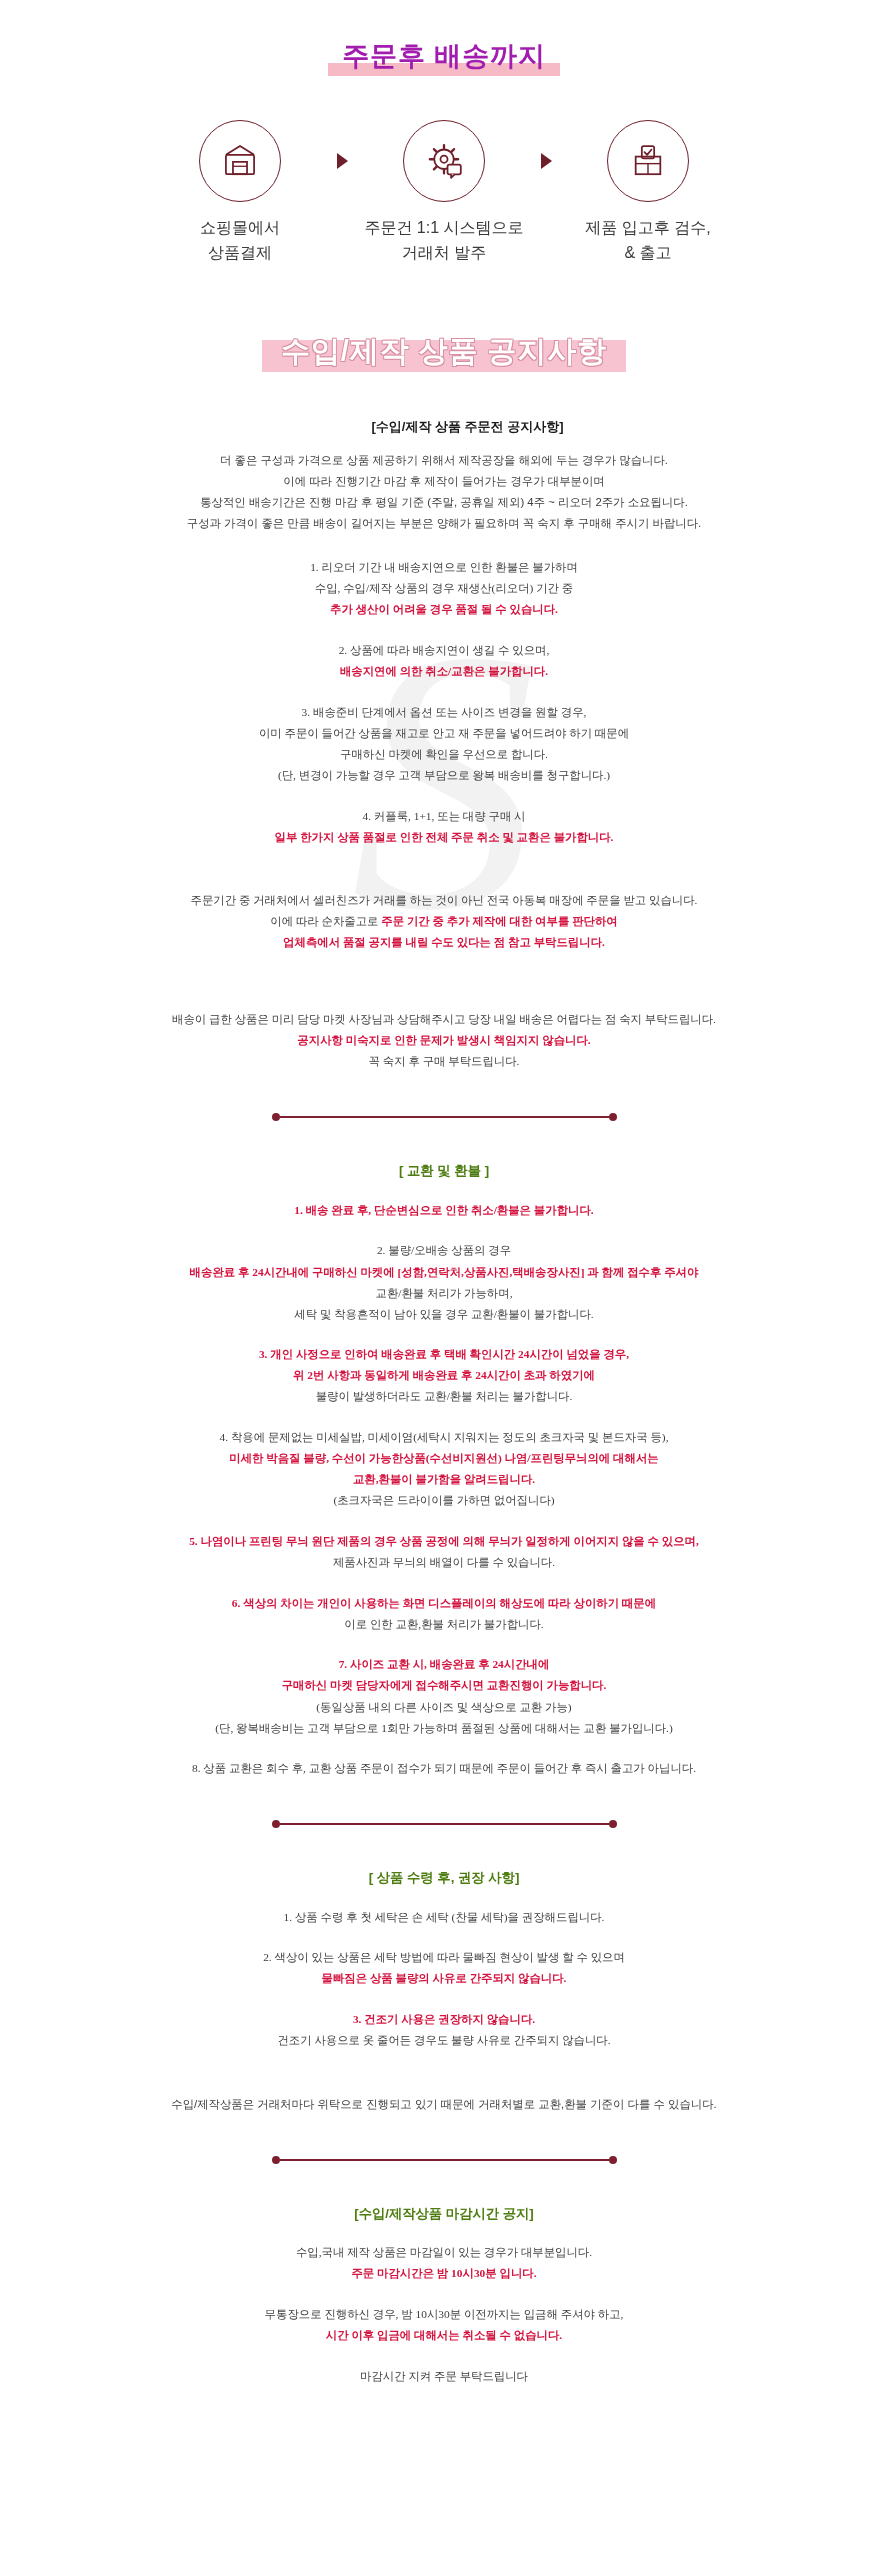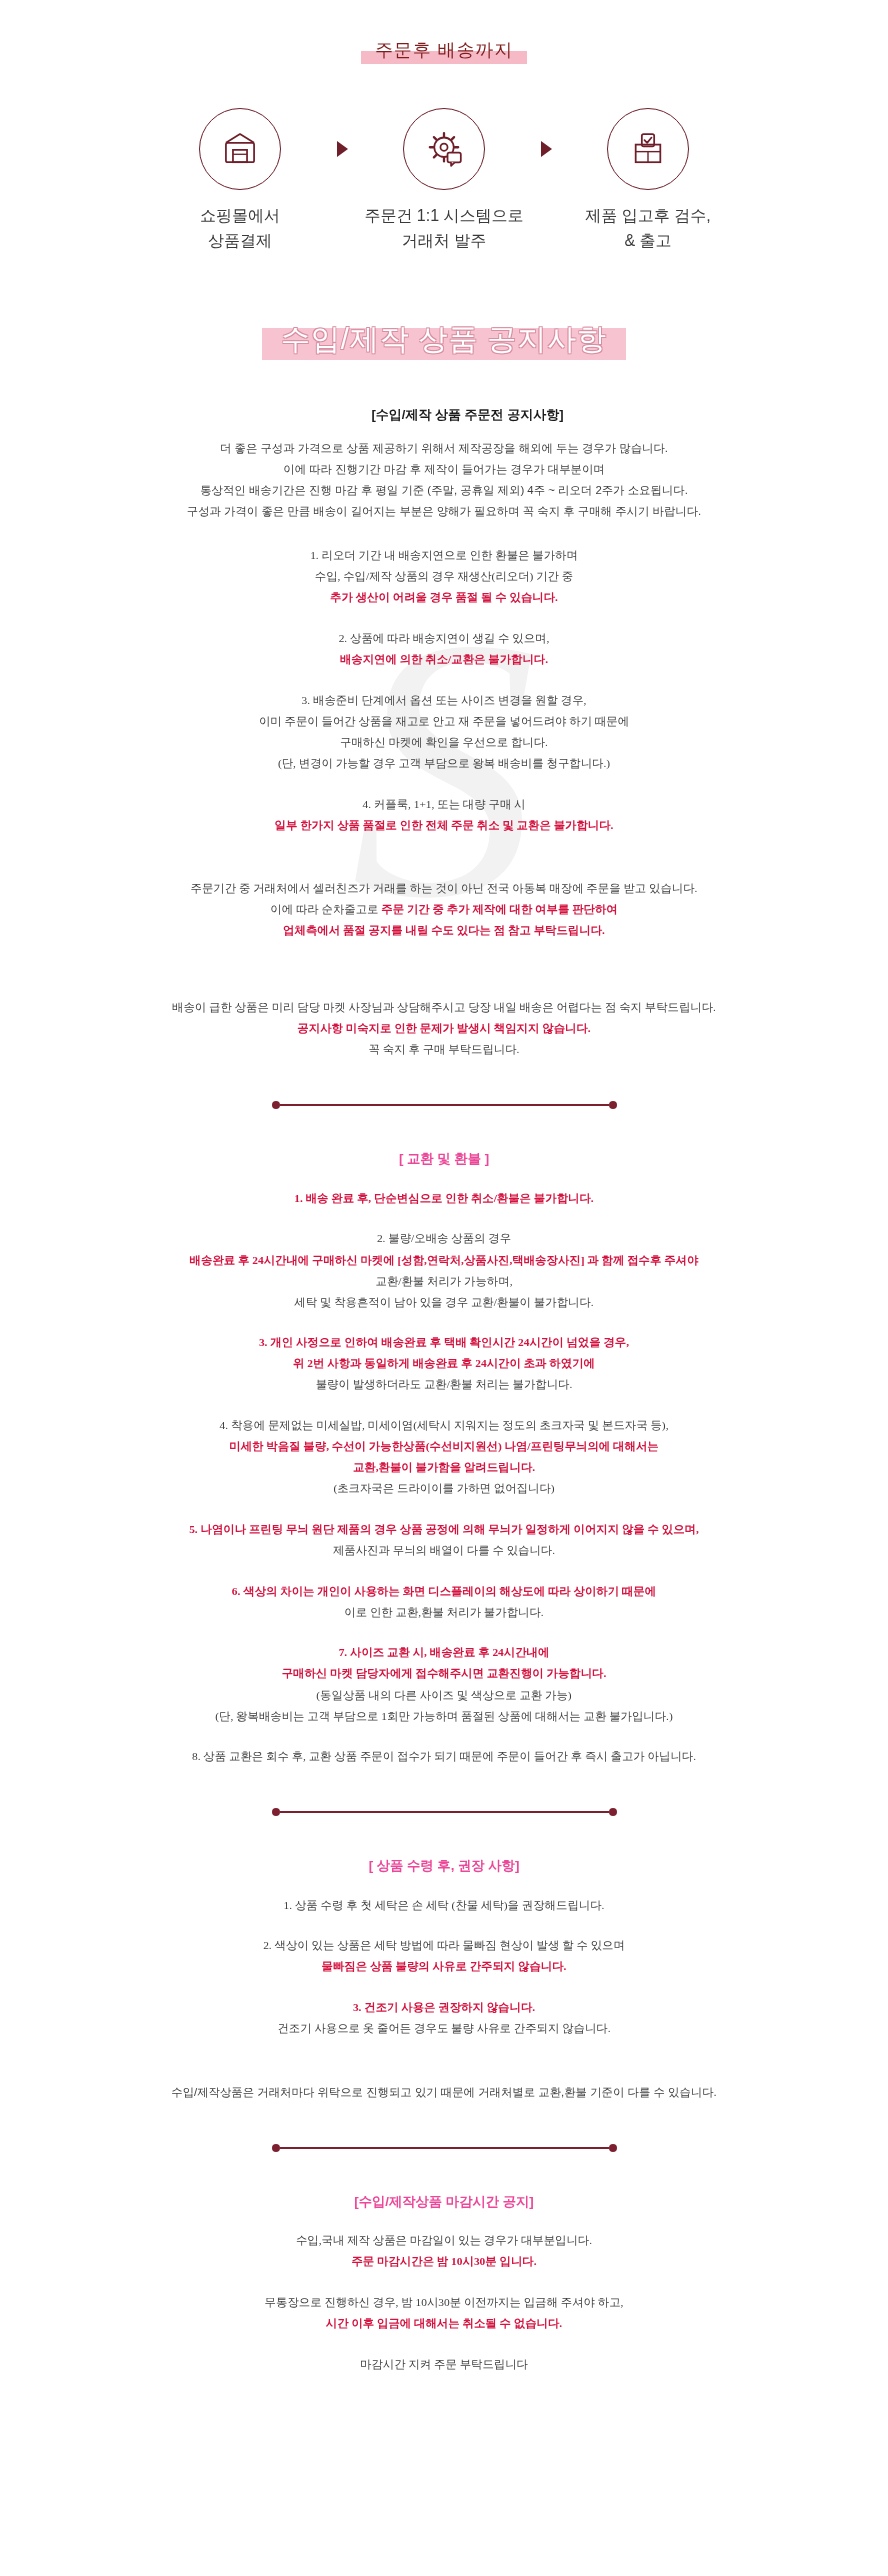--- a/index.html
+++ b/index.html
@@ -27,24 +27,24 @@
     text-align: center;
   }
   .flow-title-wrap {
     display: flex;
     justify-content: center;
     margin-bottom: 43px;
   }
   .flow-title {
     display: inline-block;
     position: relative;
-    font-size: 18px;
-    font-weight: normal;
+    font-size: 27px;
+    font-weight: bold;
     letter-spacing: 0.9px;
-    color: #7f1d1d;
+    color: #a21caf;
     padding: 1.8px 14px 3.6px 14px;
   }
   .flow-title .hl {
     position: absolute;
     left: 0; right: 0;
     bottom: 1.8px;
     height: 12.4px;
     background: #f6b9c6;
     z-index: 0;
   }
@@ -102,21 +102,21 @@
   }
   .notice-title-wrap {
     display: flex;
     justify-content: center;
     margin-bottom: 41px;
   }
   .notice-title {
     position: relative;
     display: inline-block;
     font-size: 29px;
-    font-weight: normal;
+    font-weight: bold;
     color: #ffffff;
     padding: 3.6px 19.5px 5.3px 19.5px;
     letter-spacing: 0.9px;
     text-shadow: 0.9px 0.9px 0 #d98fa3, -0.9px 0.9px 0 #d98fa3, 0.9px -0.9px 0 #d98fa3, -0.9px -0.9px 0 #d98fa3;
     text-align: center;
   }
   .notice-title .hl {
     position: absolute;
     left: 0; right: 0;
     top: 12.4px;
@@ -181,21 +181,21 @@
   }
   .divider .bar {
     width: 329px;
     height: 1.8px;
     background: #7c2030;
   }
 
   .sec-head {
     font-size: 13.3px;
     font-weight: bold;
-    color: #ec4899;
+    color: #4d7c0f;
     margin-bottom: 19.5px;
   }
   .item {
     margin-bottom: 19.5px;
     font-family: Liberation Serif, serif;
   }
   .footer-pad { height: 53px; }
 </style>
 </head>
 <body>

